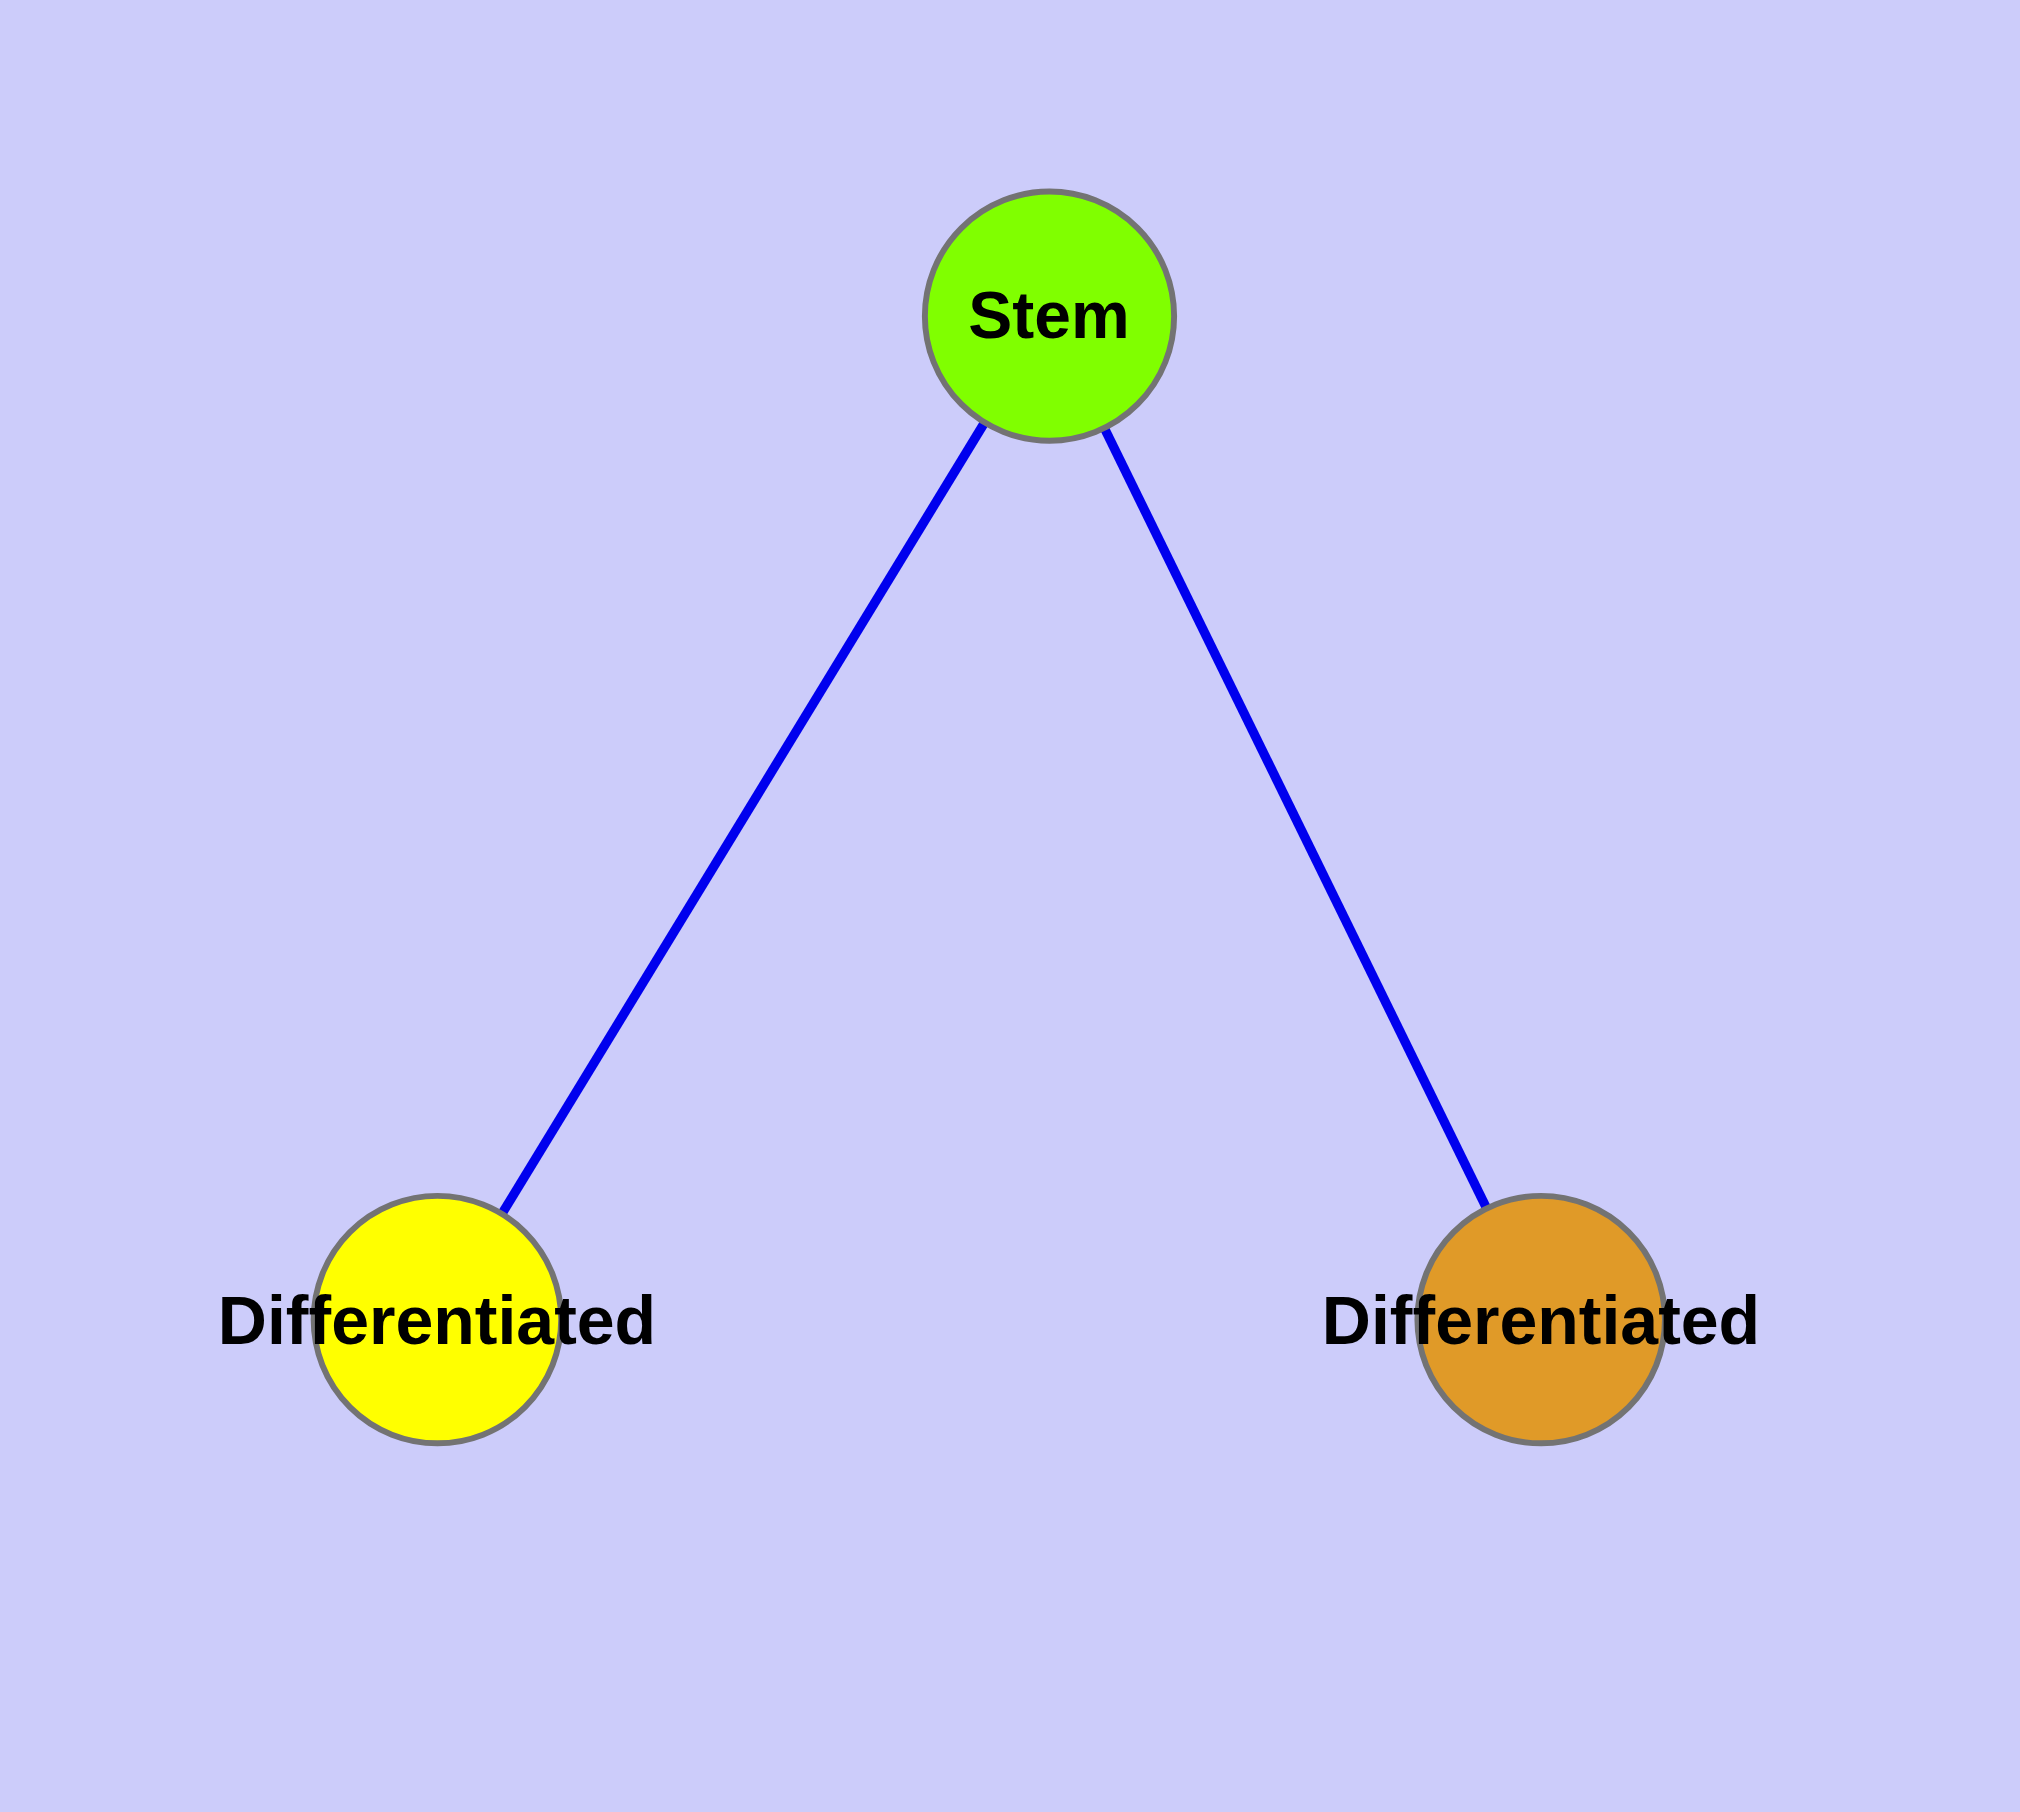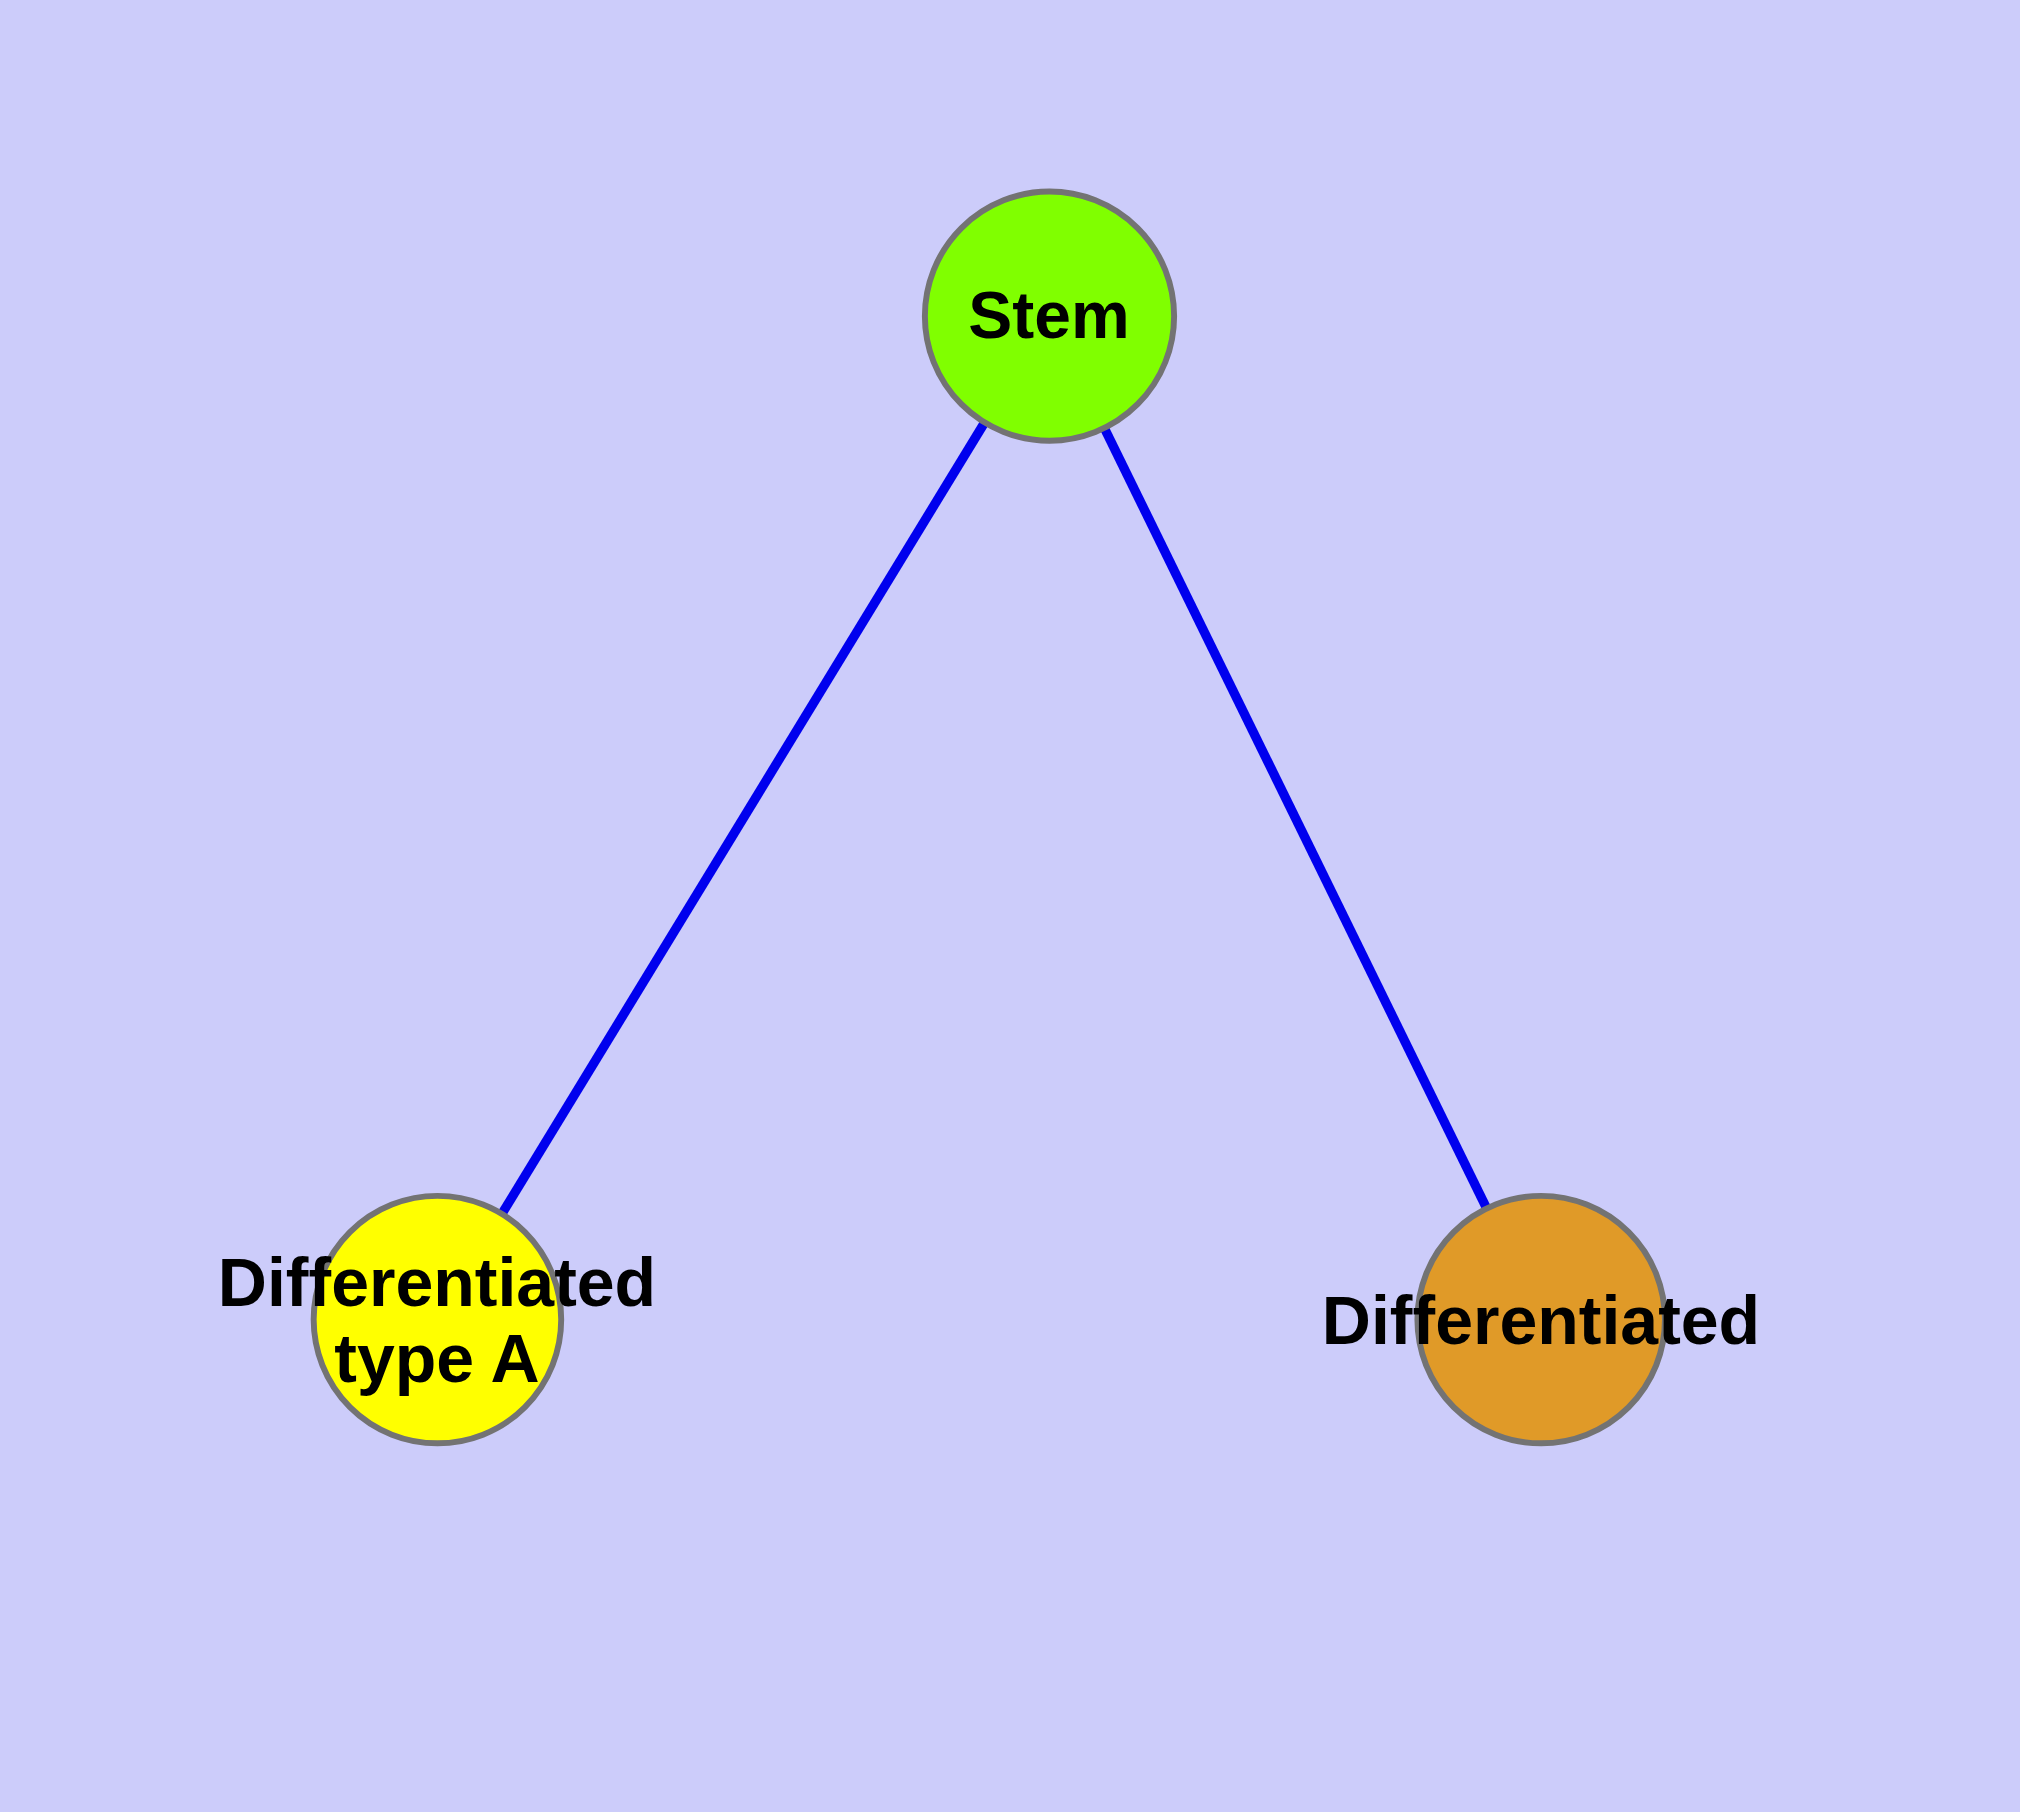--- a/index.html
+++ b/index.html
@@ -47,17 +47,17 @@
         <line x1="1302.6678555789576" y1="505.01162242325137" x2="1753.7720618059334" y2="1425.8864158245258" stroke="#0000ee" stroke-width="11" stroke-linecap="butt"></line>
       </g>
     <g id="node-layer">
         <circle cx="1238" cy="373" r="147" fill="#80ff00" stroke="#737373" stroke-width="7"></circle>
         <circle cx="516" cy="1557" r="146" fill="#ffff00" stroke="#737373" stroke-width="7"></circle>
         <circle cx="1818" cy="1557" r="146" fill="#e09a28" stroke="#737373" stroke-width="7"></circle>
       </g>
   </svg>
   <div id="label-layer">
       <div class="node-label root" style="left: 1049px; top: 316px; font-size: 66px; color: rgb(0, 0, 0);"><div>Stem</div></div>
-      <div class="node-label leaf" style="left: 437px; top: 1320px; font-size: 68px; color: rgb(0, 0, 0);"><div>Differentiated</div><div>type A</div></div>
+      <div class="node-label leaf" style="left: 437px; top: 1320px; font-size: 68px; color: rgb(0, 0, 0);"><div>Differentiated</div></div>
       <div class="node-label leaf" style="left: 1541px; top: 1320px; font-size: 68px; color: rgb(0, 0, 0);"><div>Differentiated</div></div>
     </div>
 </div>
 
 
 </body></html>

